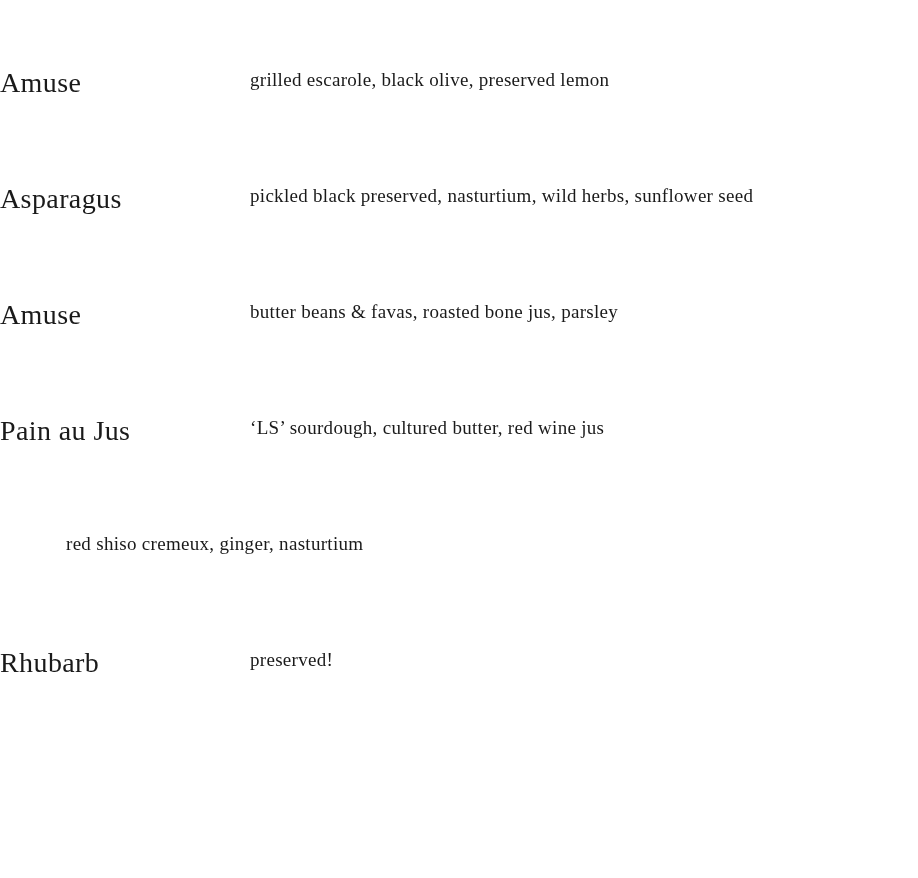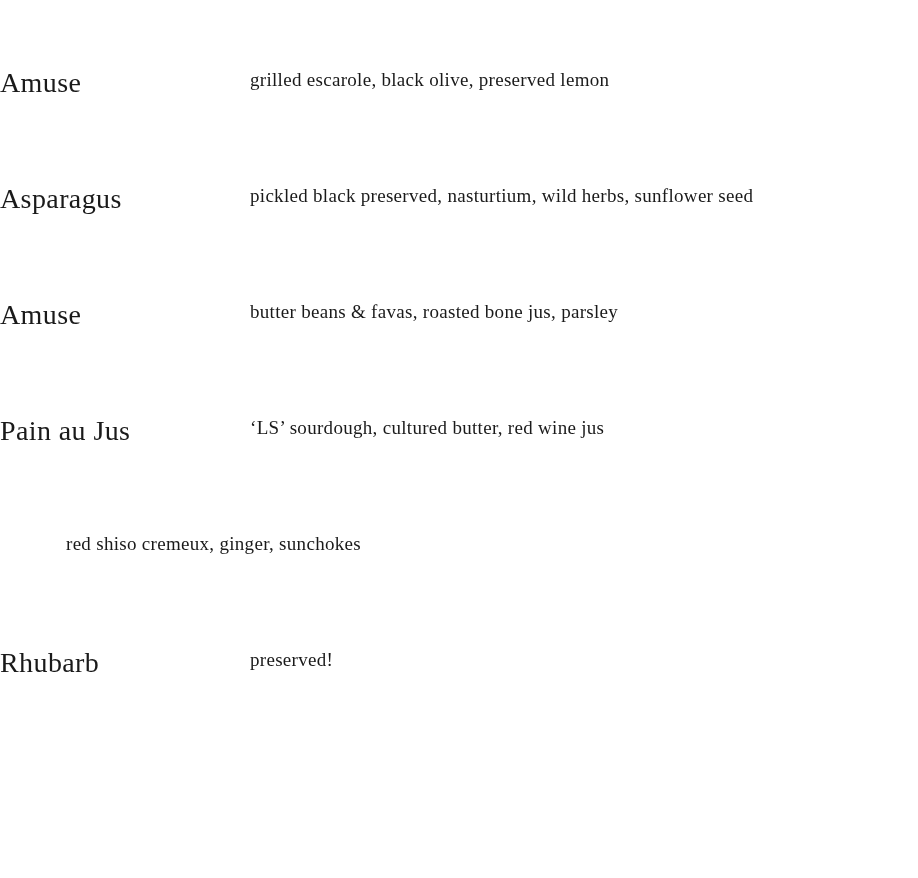--- a/index.html
+++ b/index.html
@@ -63,20 +63,20 @@
     <div class="course-desc">butter beans &amp; favas, roasted bone jus, parsley</div>
   </div>
 
 
   <div class="course-row">
     <div class="course-name">Pain au Jus</div>
     <div class="course-desc">‘LS’ sourdough, cultured butter, red wine jus</div>
   </div>
 
   <div class="course-row">
-    <div class="course-desc">red shiso cremeux, ginger, sunchokes</div>
+    <div class="course-desc">red shiso cremeux, ginger, nasturtium</div>
   </div>
 
   <div class="course-row">
     <div class="course-name">Rhubarb</div>
     <div class="course-desc">preserved!</div>
   </div>
 </div>
 
 </body></html>

